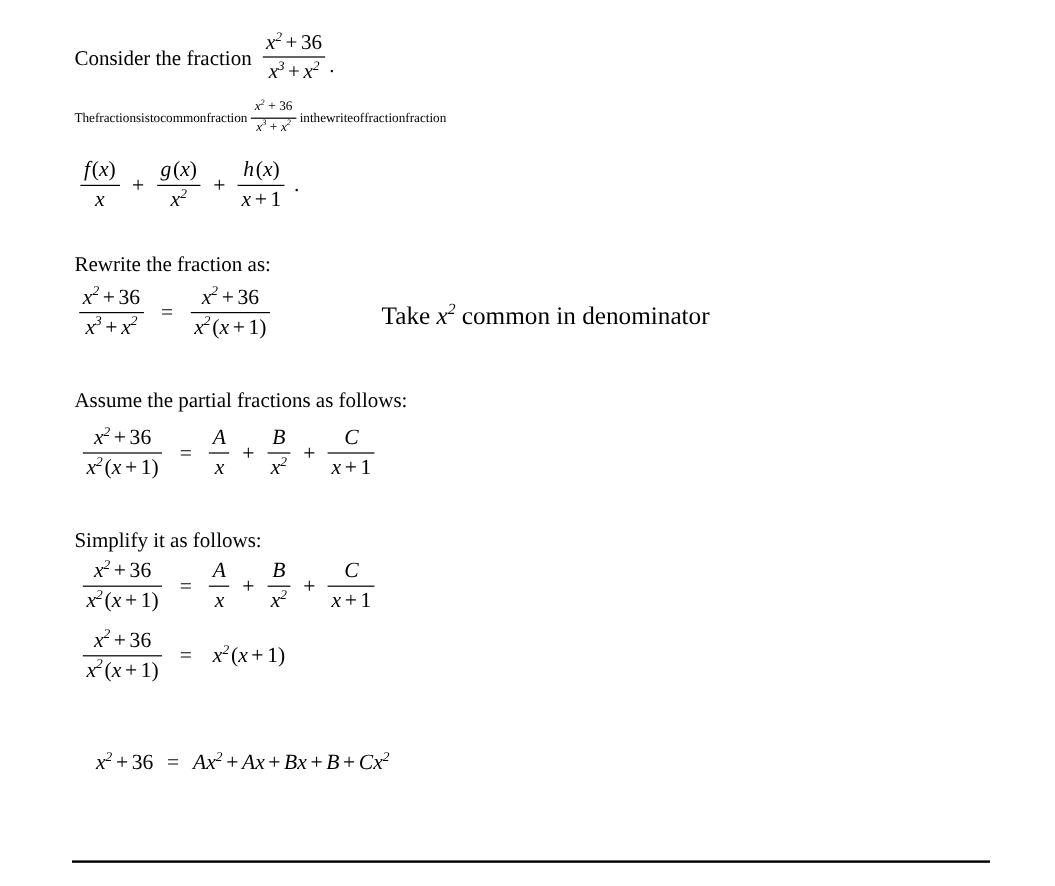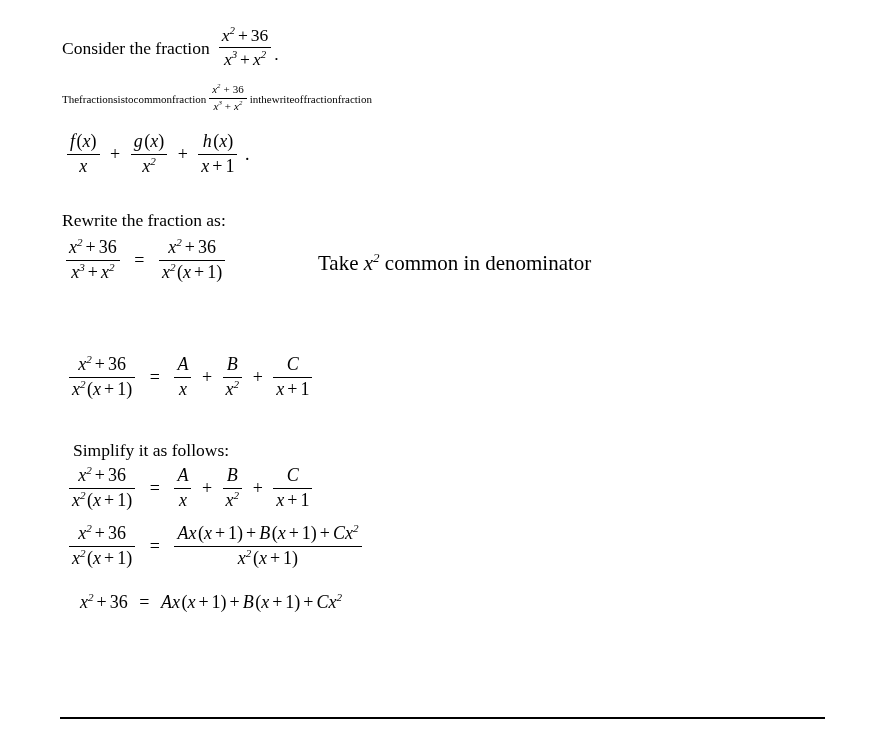--- a/index.html
+++ b/index.html
@@ -83,21 +83,21 @@
 
   
   #line1          { left: 62px;  top: 26px; display: flex; align-items: center; }
   #line2          { left: 62px;  top: 84px; width: 756px; }
   #line3-formula  { left: 64px;  top: 132px; }
   #rewrite-label  { left: 62px;  top: 210px; }
   #rewrite-eq     { left: 63px;  top: 238px; }
   #take-note      { left: 289px; top: 250px; font-size: 21px; margin-left: 29px; }
   #assume-label   { left: 62px;  top: 323px; }
   #assume-eq      { left: 66px;  top: 355px; }
-  #simplify-label { left: 73px;  top: 440px; }
+  #simplify-label { left: 62px;  top: 440px; }
   #simplify-eq1   { left: 66px;  top: 466px; }
   #simplify-eq2   { left: 66px;  top: 524px; }
   #simplify-eq3   { left: 80px;  top: 592px; }
   #simplify-eq4   { left: 80px;  top: 625px; }
   #simplify-eq5   { left: 80px;  top: 659px; }
   #bottom-rule    { left: 60px;  top: 717px; width: 765px; }
 </style>
 </head>
 <body>
 
@@ -162,20 +162,21 @@
       <span class="den"><i class="mvar">x</i><span class="sup">2</span> (<i class="mvar">x</i><span class="op">+</span>1)</span>
     </span>
   </div>
 
   <div class="txt" id="take-note">
     <span>Take</span>
     <span><i class="mvar">x</i><span class="sup">2</span></span>
     <span>common in denominator</span>
   </div>
 
+  <div class="txt" id="assume-label">Assume the partial fractions as follows:</div>
 
   <div class="mathline" id="assume-eq">
     <span class="frac">
       <span class="num"><i class="mvar">x</i><span class="sup">2</span><span class="op">+</span>36</span>
       <span class="den"><i class="mvar">x</i><span class="sup">2</span> (<i class="mvar">x</i><span class="op">+</span>1)</span>
     </span>
     <span class="eq">=</span>
     <span class="frac">
       <span class="num"><i class="mvar">A</i></span>
       <span class="den"><i class="mvar">x</i></span>
@@ -216,28 +217,27 @@
     </span>
   </div>
 
   <div class="mathline" id="simplify-eq2">
     <span class="frac">
       <span class="num"><i class="mvar">x</i><span class="sup">2</span><span class="op">+</span>36</span>
       <span class="den"><i class="mvar">x</i><span class="sup">2</span> (<i class="mvar">x</i><span class="op">+</span>1)</span>
     </span>
     <span class="eq">=</span>
     <span class="frac">
-      <span class="num"><i class="mvar">Ax</i> (<i class="mvar">x</i><span class="op">+</span>1)<span class="op">+</span><i class="mvar">B</i> (<i class="mvar">x</i><span class="op">+</span>1)<span class="op">+</span><i class="mvar">Cx</i><span class="sup">2</span></span>
-      <span class="den"><i class="mvar">x</i><span class="sup">2</span> (<i class="mvar">x</i><span class="op">+</span>1)</span>
-    </span>
-  </div>
-
-  <div class="mathline" id="simplify-eq3">
+      <span class="den"><i class="mvar">x</i><span class="sup">2</span> (<i class="mvar">x</i><span class="op">+</span>1)</span>
+    </span>
+  </div>
+
+
+  <div class="mathline" id="simplify-eq4">
     <span><i class="mvar">x</i><span class="sup">2</span><span class="op">+</span>36</span>
     <span class="eq">=</span>
-    <span><i class="mvar">Ax</i> (<i class="mvar">x</i><span class="op">+</span>1)<span class="op">+</span><i class="mvar">B</i> (<i class="mvar">x</i><span class="op">+</span>1)<span class="op">+</span><i class="mvar">Cx</i><span class="sup">2</span></span>
-  </div>
-
+    <span><i class="mvar">Ax</i><span class="sup">2</span><span class="op">+</span><i class="mvar">Ax</i><span class="op">+</span><i class="mvar">Bx</i><span class="op">+</span><i class="mvar">B</i><span class="op">+</span><i class="mvar">Cx</i><span class="sup">2</span></span>
+  </div>
 
 
   <div class="rule" id="bottom-rule"></div>
 
 </div>
 
 </body></html>

